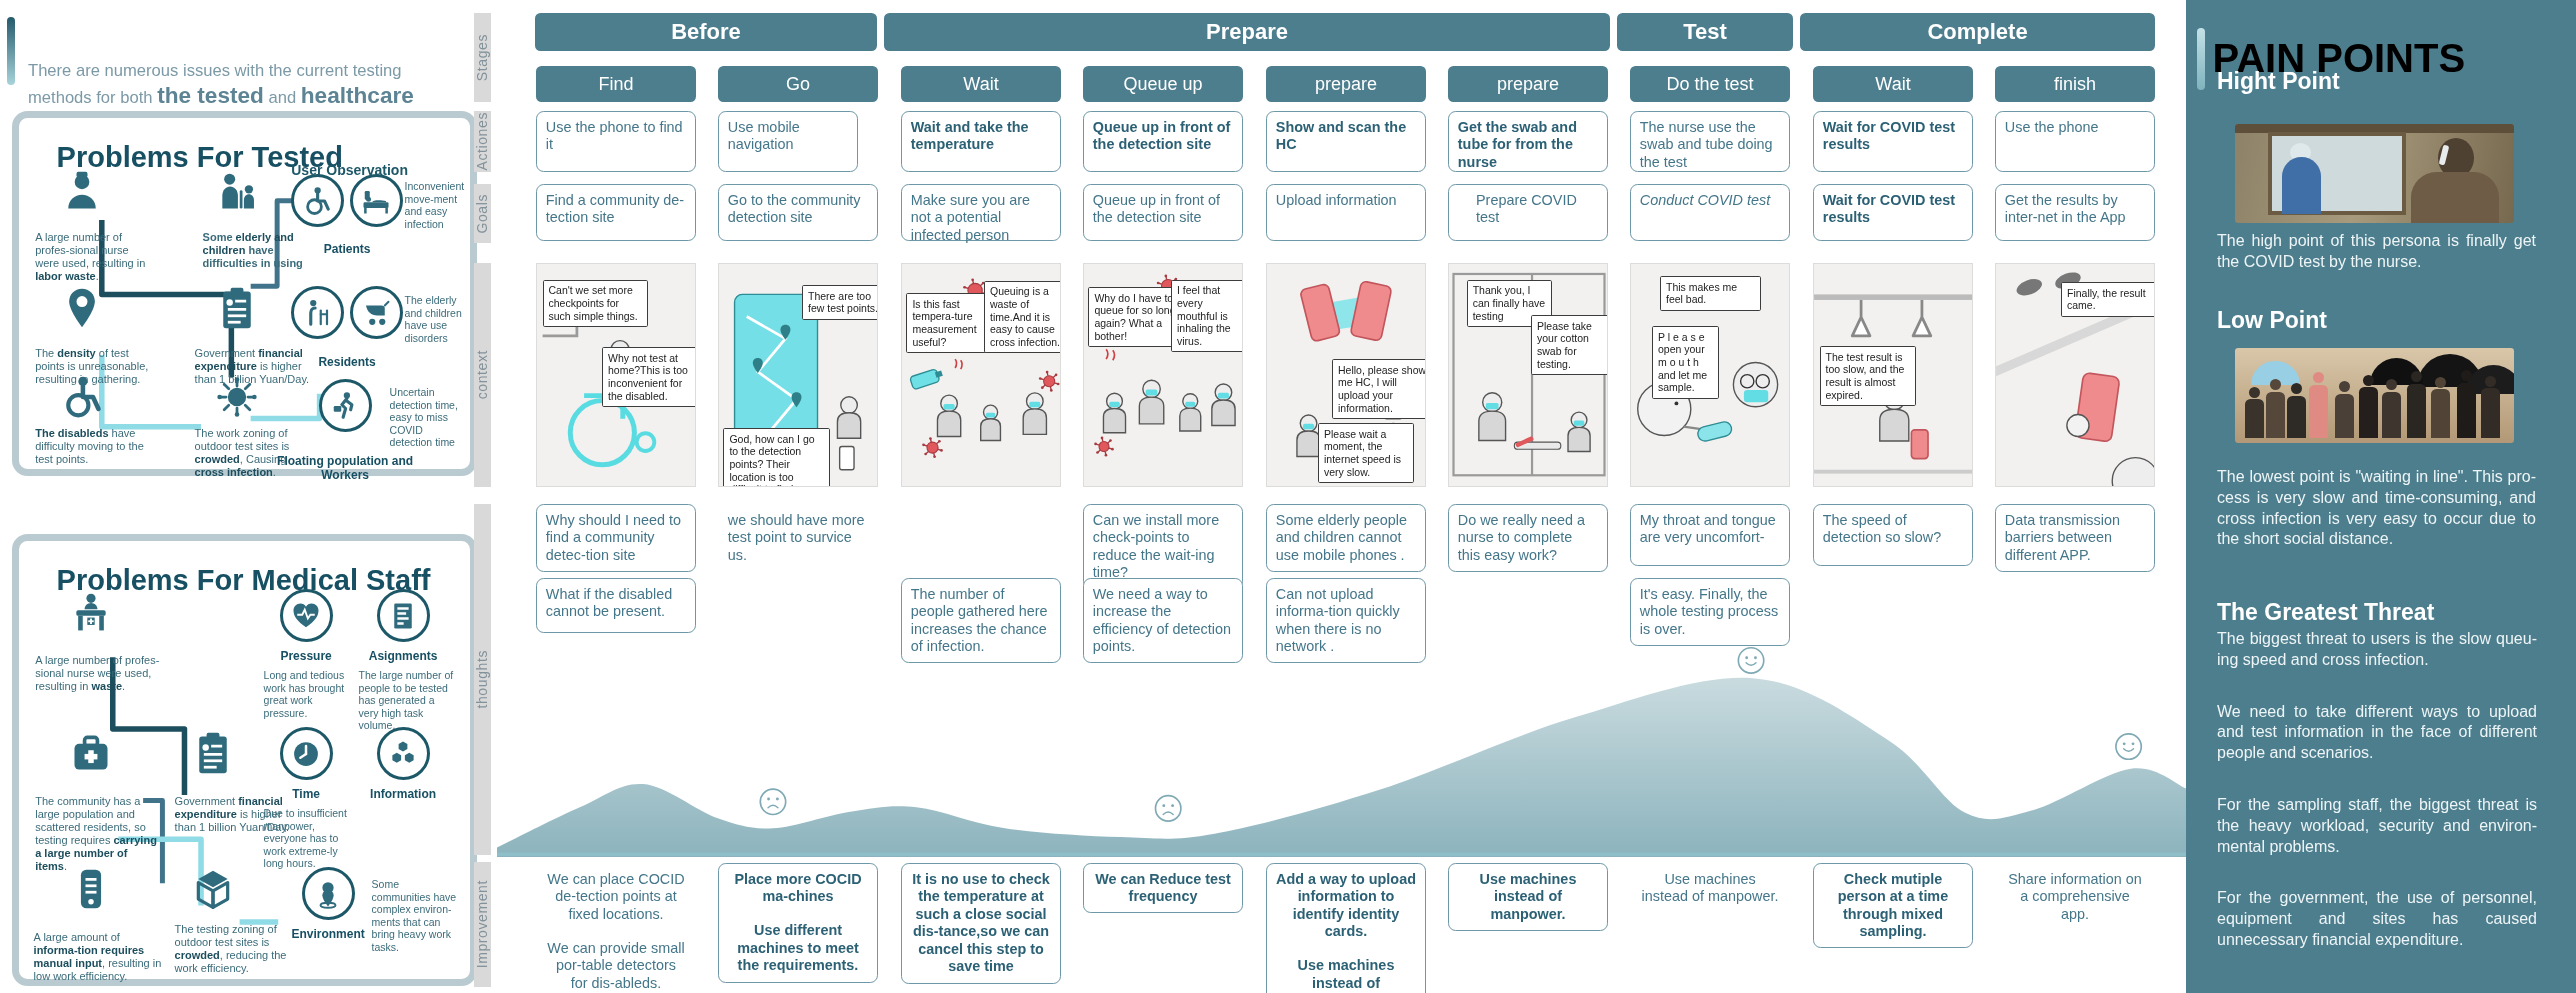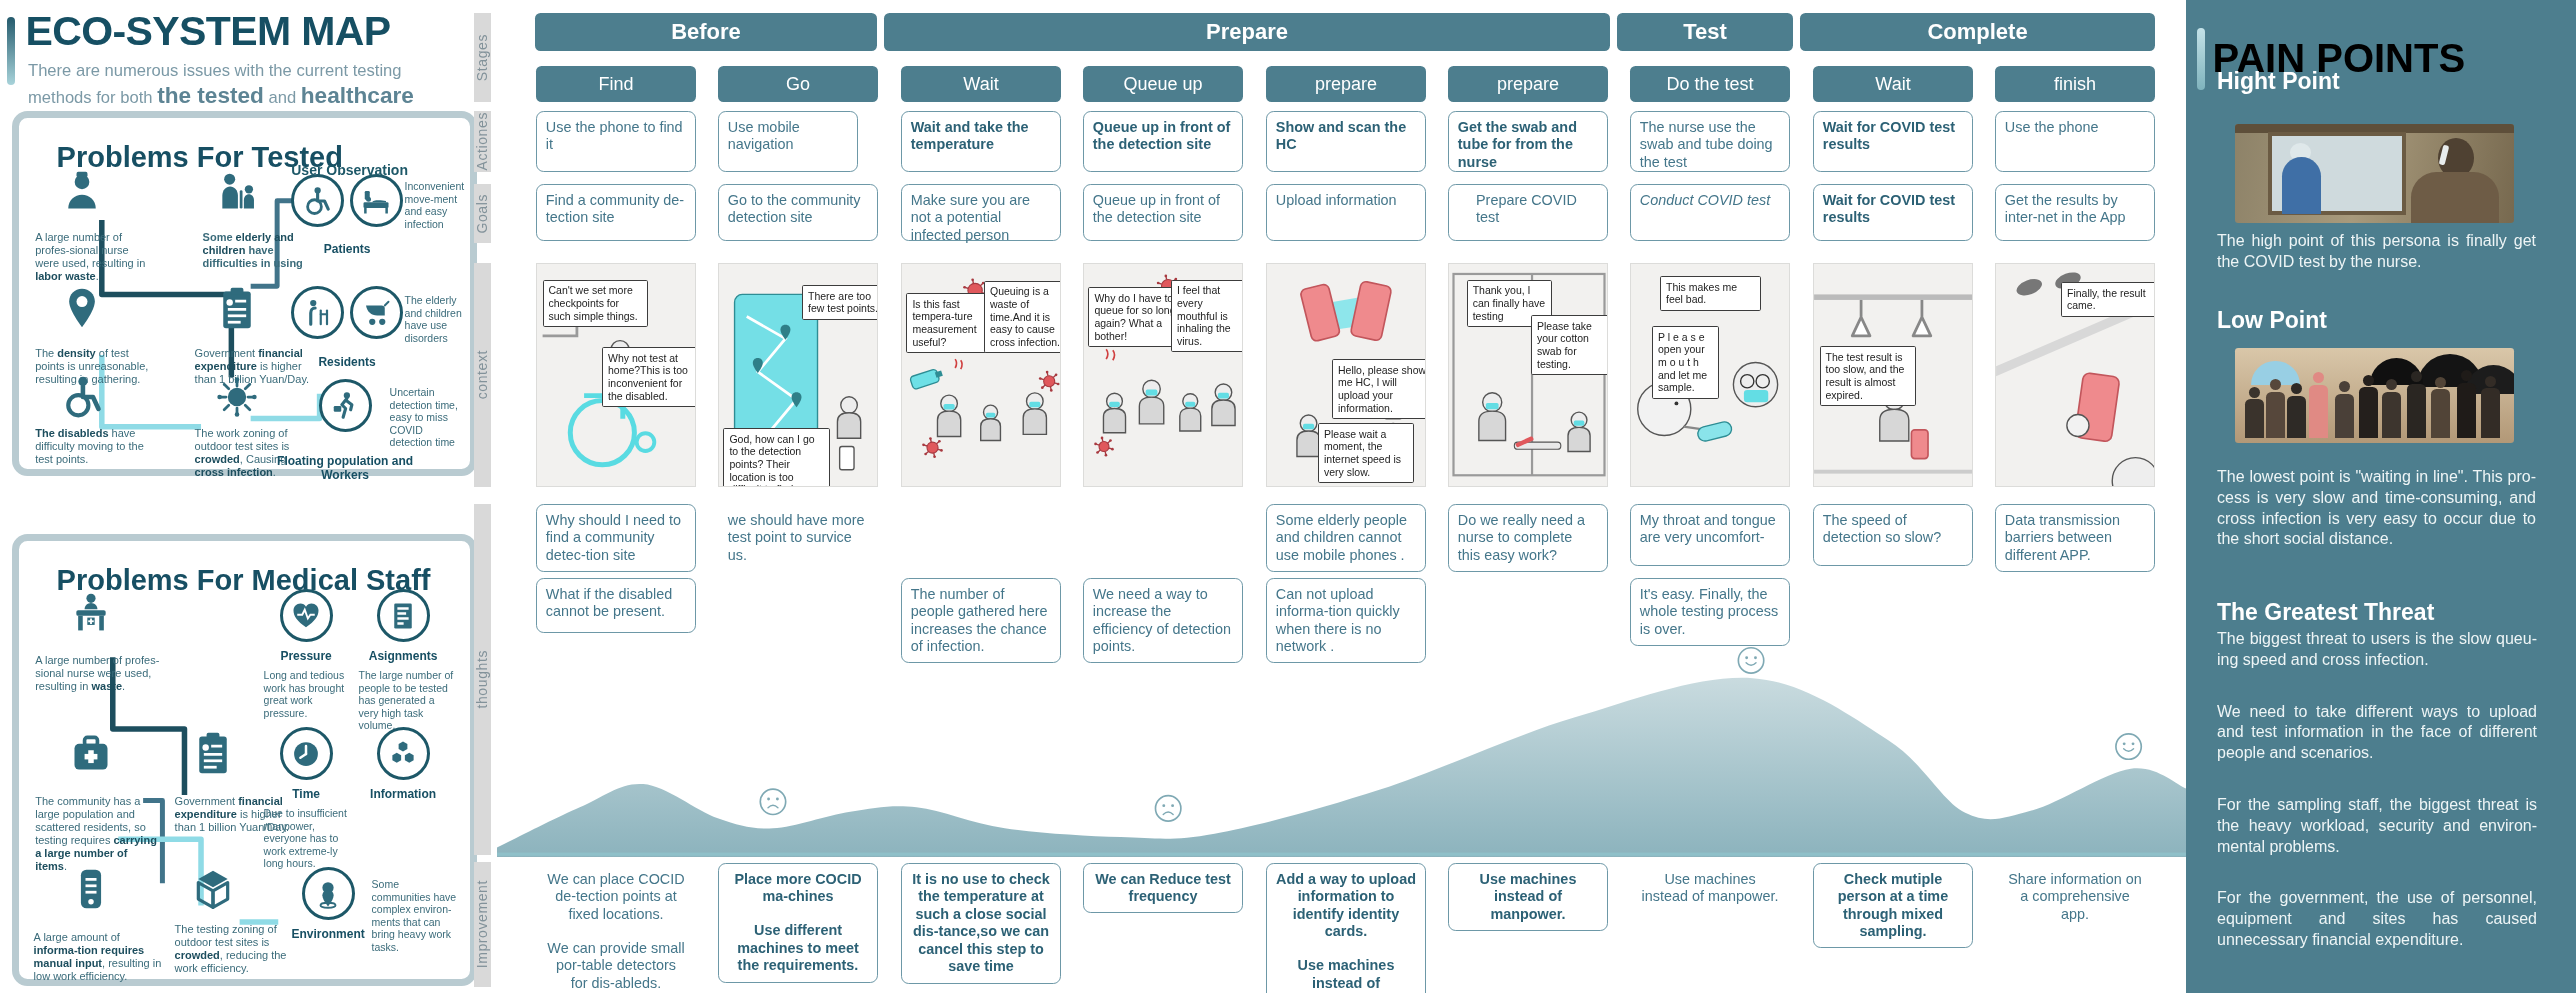--- a/index.html
+++ b/index.html
@@ -65,21 +65,20 @@
   .threat-list{position:absolute;left:31px;top:629px;width:320px;display:flex;flex-direction:column;gap:31px;}
   .threat-list p{margin:0;font-size:16px;line-height:1.3;color:#eef5f6;text-align:justify;}
 </style>
 </head>
 <body>
 
 <div class="page">
 
   <section class="left-panel">
     <div class="accent-bar"></div>
-    <h1 class="page-title">ECO-SYSTEM MAP</h1>
     <p class="subtitle">There are numerous issues with the current testing methods for both <b>the tested</b> and <b>healthcare staffs</b>.</p>
 
     <div class="problem-box box-tested" id="tested-box">
       <svg class="pb-conn" width="449" height="349" viewBox="0 0 814 633">
         <path d="M150 185 V320 H385 V470" fill="none" stroke="#1d4e5e" stroke-width="10" stroke-linejoin="round"></path>
         <path d="M420 305 H468 V150 H505" fill="none" stroke="#41748a" stroke-width="9" stroke-linejoin="round"></path>
         <path d="M150 430 V560 H330" fill="none" stroke="#8fdbe6" stroke-width="10" stroke-linejoin="round"></path>
         <path d="M420 545 H545 V500" fill="none" stroke="#8fdbe6" stroke-width="10" stroke-linejoin="round"></path>
       </svg>
       <h2 class="pb-title">Problems For Tested</h2>
@@ -521,20 +520,21 @@
           <path d="M 173.1 302 v -27 q 0 -14.4 18.900000000000002 -14.4 q 18.900000000000002 0 18.900000000000002 14.4 v 27 z" fill="#d7d7d7" stroke="#555" stroke-width="2.5"></path>
           <rect x="183" y="248.9" width="18" height="9" rx="3" fill="#63dde4"></rect>
           <circle cx="252" cy="232" r="15" fill="#ededed" stroke="#555" stroke-width="2.5"></circle>
           <path d="M 231 292 v -30 q 0 -16 21 -16 q 21 0 21 16 v 30 z" fill="#d7d7d7" stroke="#555" stroke-width="2.5"></path>
           <rect x="242" y="233" width="20" height="10" rx="3" fill="#63dde4"></rect>
           <path d="M40 172 q6 -10 0 -18 M52 174 q6 -10 0 -18" stroke="#d04040" stroke-width="3" fill="none"></path>
         </svg>
         <div class="bubble" style="left: 4.4px; top: 23px; width: 87px;">Why do I have to queue for so long again? What a bother!</div>
         <div class="bubble" style="left: 87px; top: 15.5px; width: 68px;">I feel that every mouthful is inhaling the virus.</div>
       </div>
+      <div class="jbox th1" style="left: 1083px; width: 160px;">Can we install more check-points to reduce the wait-ing time?</div>
       <div class="jbox th2" style="left: 1083px; width: 160px;">We need a way to increase the efficiency of detection points.</div>
       <div class="jbox imp bold" style="left: 1083px; width: 160px;">
         <p>We can Reduce test frequency</p>
       </div>
       <div class="sub-stage" style="left: 1266px; width: 160px;">prepare</div>
       <div class="jbox action bold" style="left: 1266px; width: 160px;">Show and scan the HC</div>
       <div class="jbox goal" style="left: 1266px; width: 160px;">Upload information</div>
       <div class="panel" style="left: 1266px;">
         <svg class="scene" width="160" height="224" viewBox="0 0 289 405">
           <polygon points="100,72 168,60 168,112 100,122" fill="#7ce4ea" opacity="0.85"></polygon>

